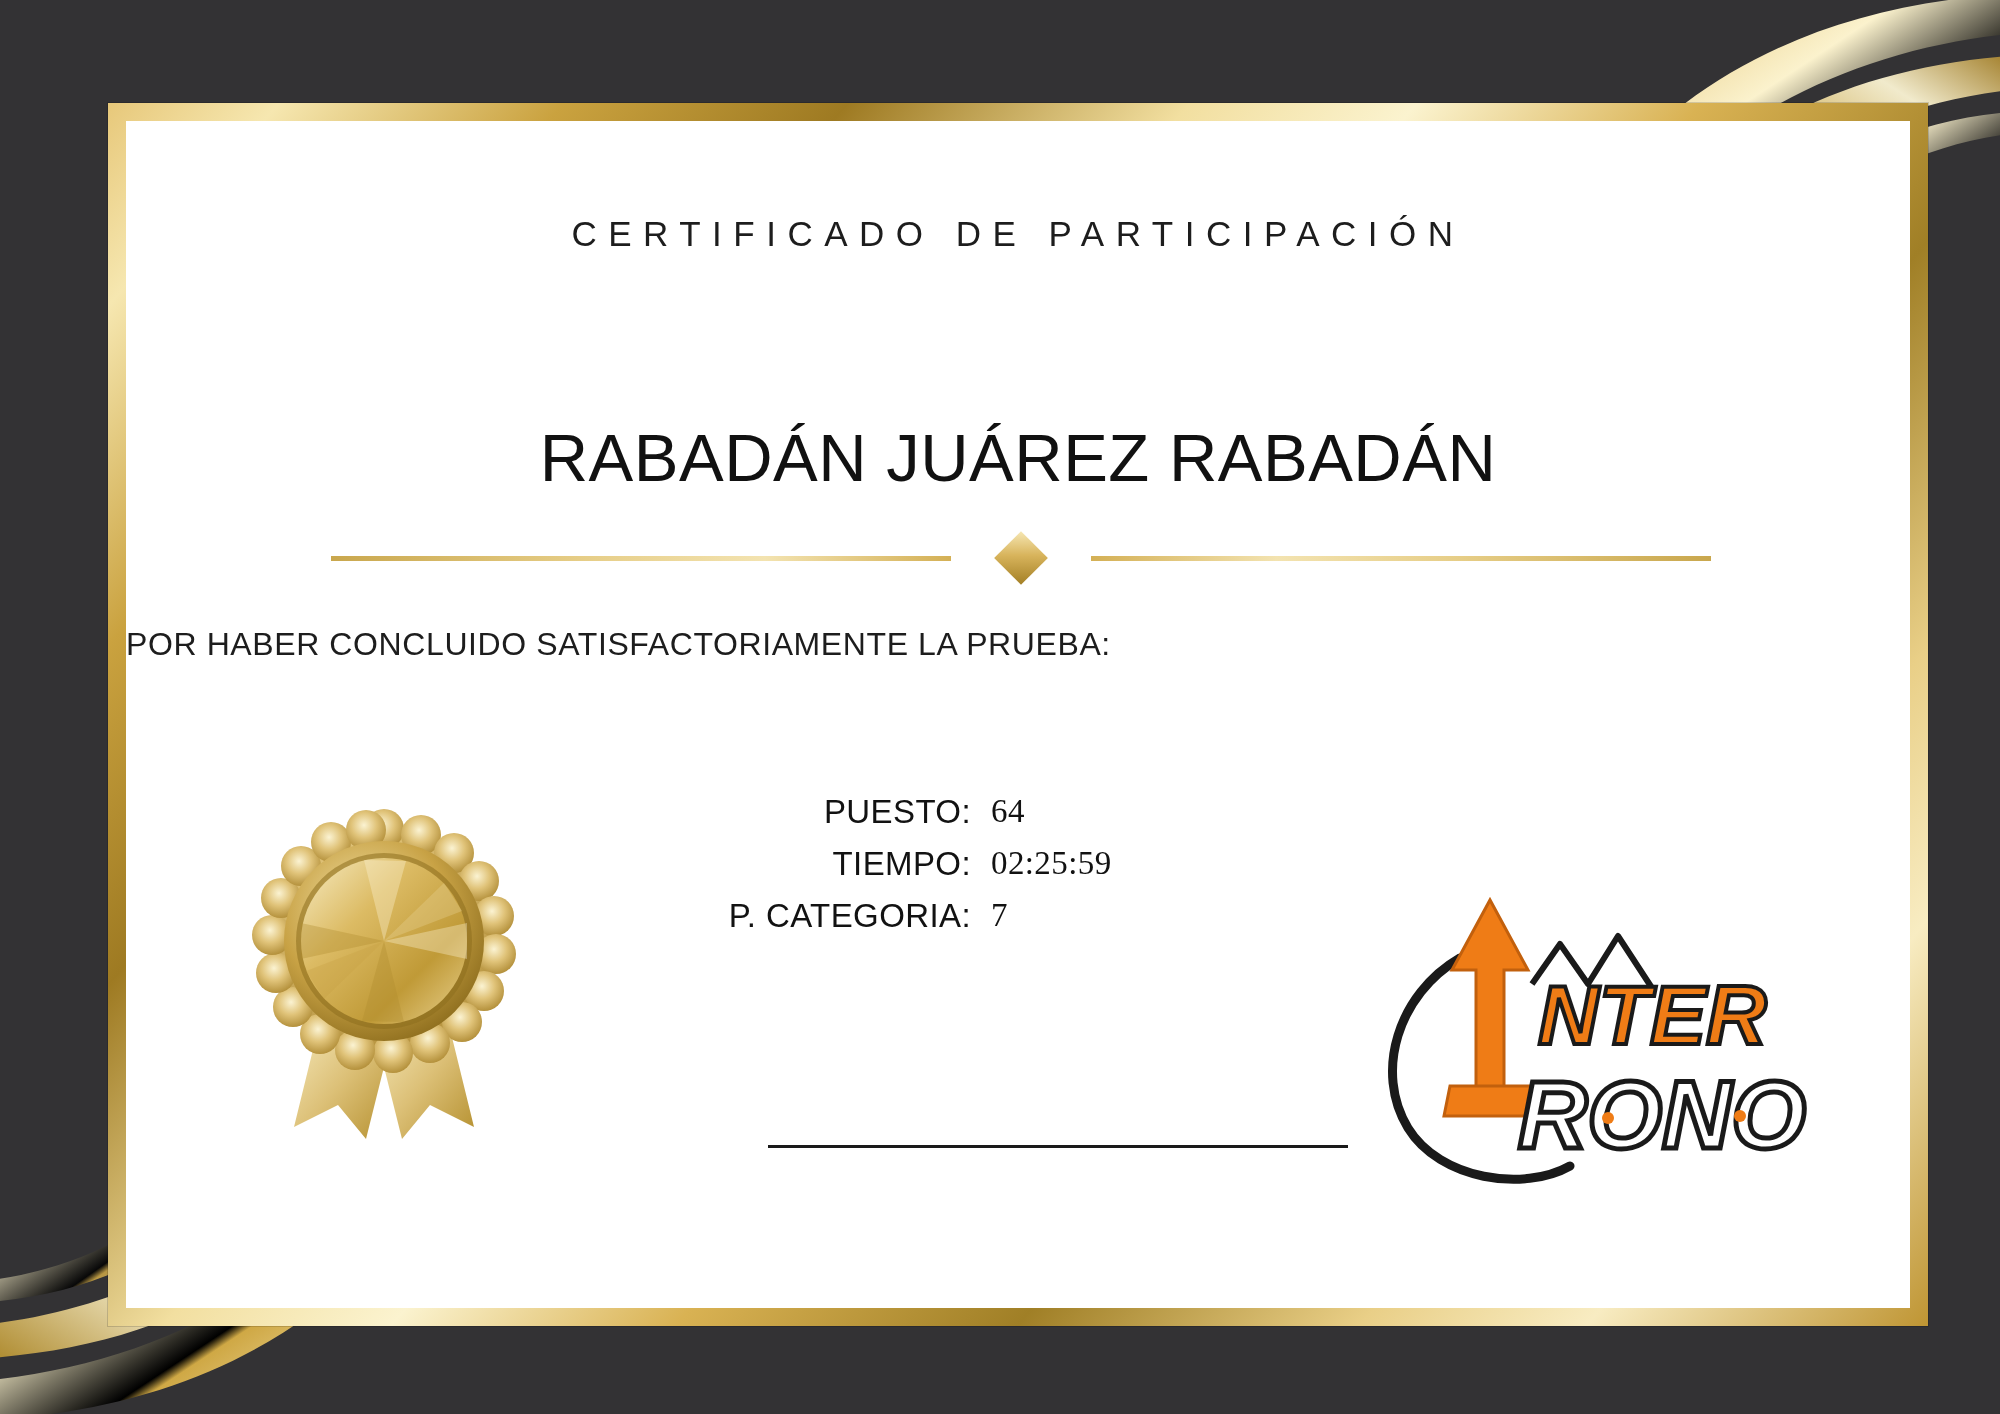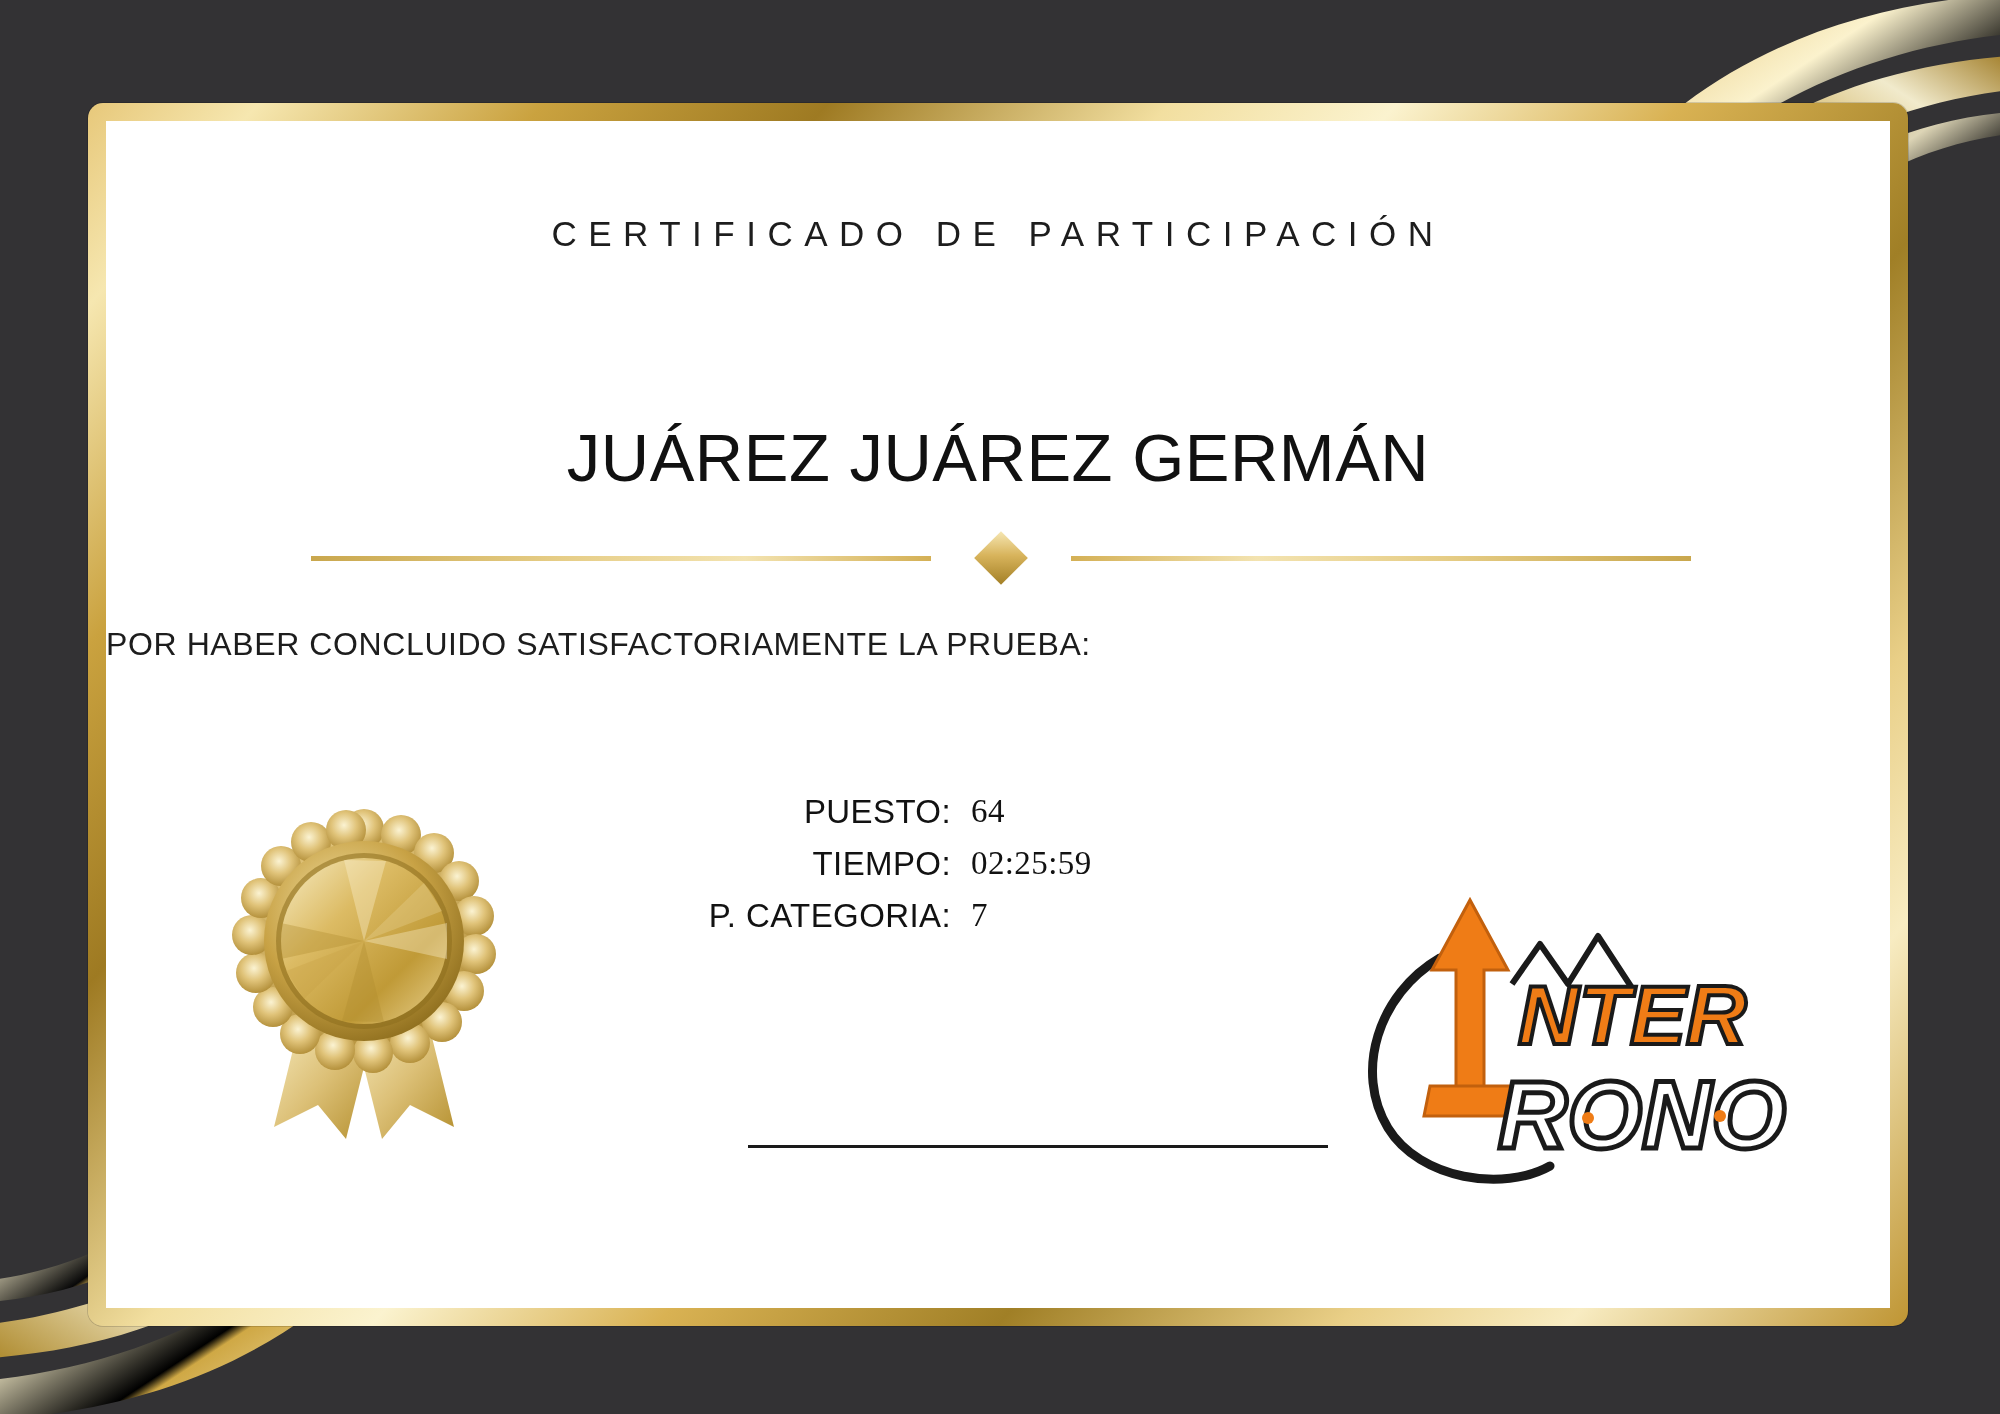--- a/index.html
+++ b/index.html
@@ -26,32 +26,31 @@
   .corner-svg {
     position: absolute;
     pointer-events: none;
   }
   .corner-tr { top: -6px; right: -10px; }
   .corner-bl { bottom: -6px; left: -10px; }
 
   
   .gold-frame {
     position: absolute;
-    left: 88px;
+    left: 108px;
     top: 103px;
     width: 1820px;
     height: 1223px;
     padding: 18px;
     box-sizing: border-box;
     background: linear-gradient(130deg,
         #e7c87a 0%, #f6e7b0 6%, #caa23f 16%, #9e7a22 26%,
         #f2dfa0 38%, #fbf3cf 46%, #d9b253 56%, #a07f26 68%,
         #e9cf87 80%, #f8ecc2 88%, #bf9533 100%);
     box-shadow: 0 0 0 1px rgba(0,0,0,0.15);
-    border-radius: 15px;
   }
   .inner-white {
     position: relative;
     width: 100%;
     height: 100%;
     background: #ffffff;
     box-sizing: border-box;
   }
 
   
@@ -213,21 +212,21 @@
     <path d="M0,330 L0,290 C150,275 290,210 382,92 C420,44 442,0 442,0 L500,0 C500,0 460,80 406,144 C308,260 170,320 0,330 Z" fill="url(#goldA)"></path>
     <path d="M0,268 L0,234 C120,220 228,170 302,84 C338,42 362,0 362,0 L415,0 C415,0 382,68 334,122 C254,212 134,258 0,268 Z" fill="url(#goldB)" opacity="0.95"></path>
     <path d="M0,212 L0,190 C82,180 158,144 212,84 C236,58 256,30 268,0 L302,0 C288,36 264,74 232,108 C172,172 92,204 0,212 Z" fill="url(#goldA)" opacity="0.85"></path>
   </svg>
 
   <div class="gold-frame">
     <div class="inner-white">
 
       <div class="cert-heading">CERTIFICADO DE PARTICIPACIÓN</div>
 
-      <div class="recipient-name">JUÁREZ JUÁREZ GERMÁN</div>
+      <div class="recipient-name">RABADÁN JUÁREZ RABADÁN</div>
 
       <div class="divider">
         <div class="bar left"></div>
         <div class="diamond"></div>
         <div class="bar right"></div>
       </div>
 
       <div class="subtitle">POR HABER CONCLUIDO SATISFACTORIAMENTE LA PRUEBA:</div>
 
       <div class="results">

